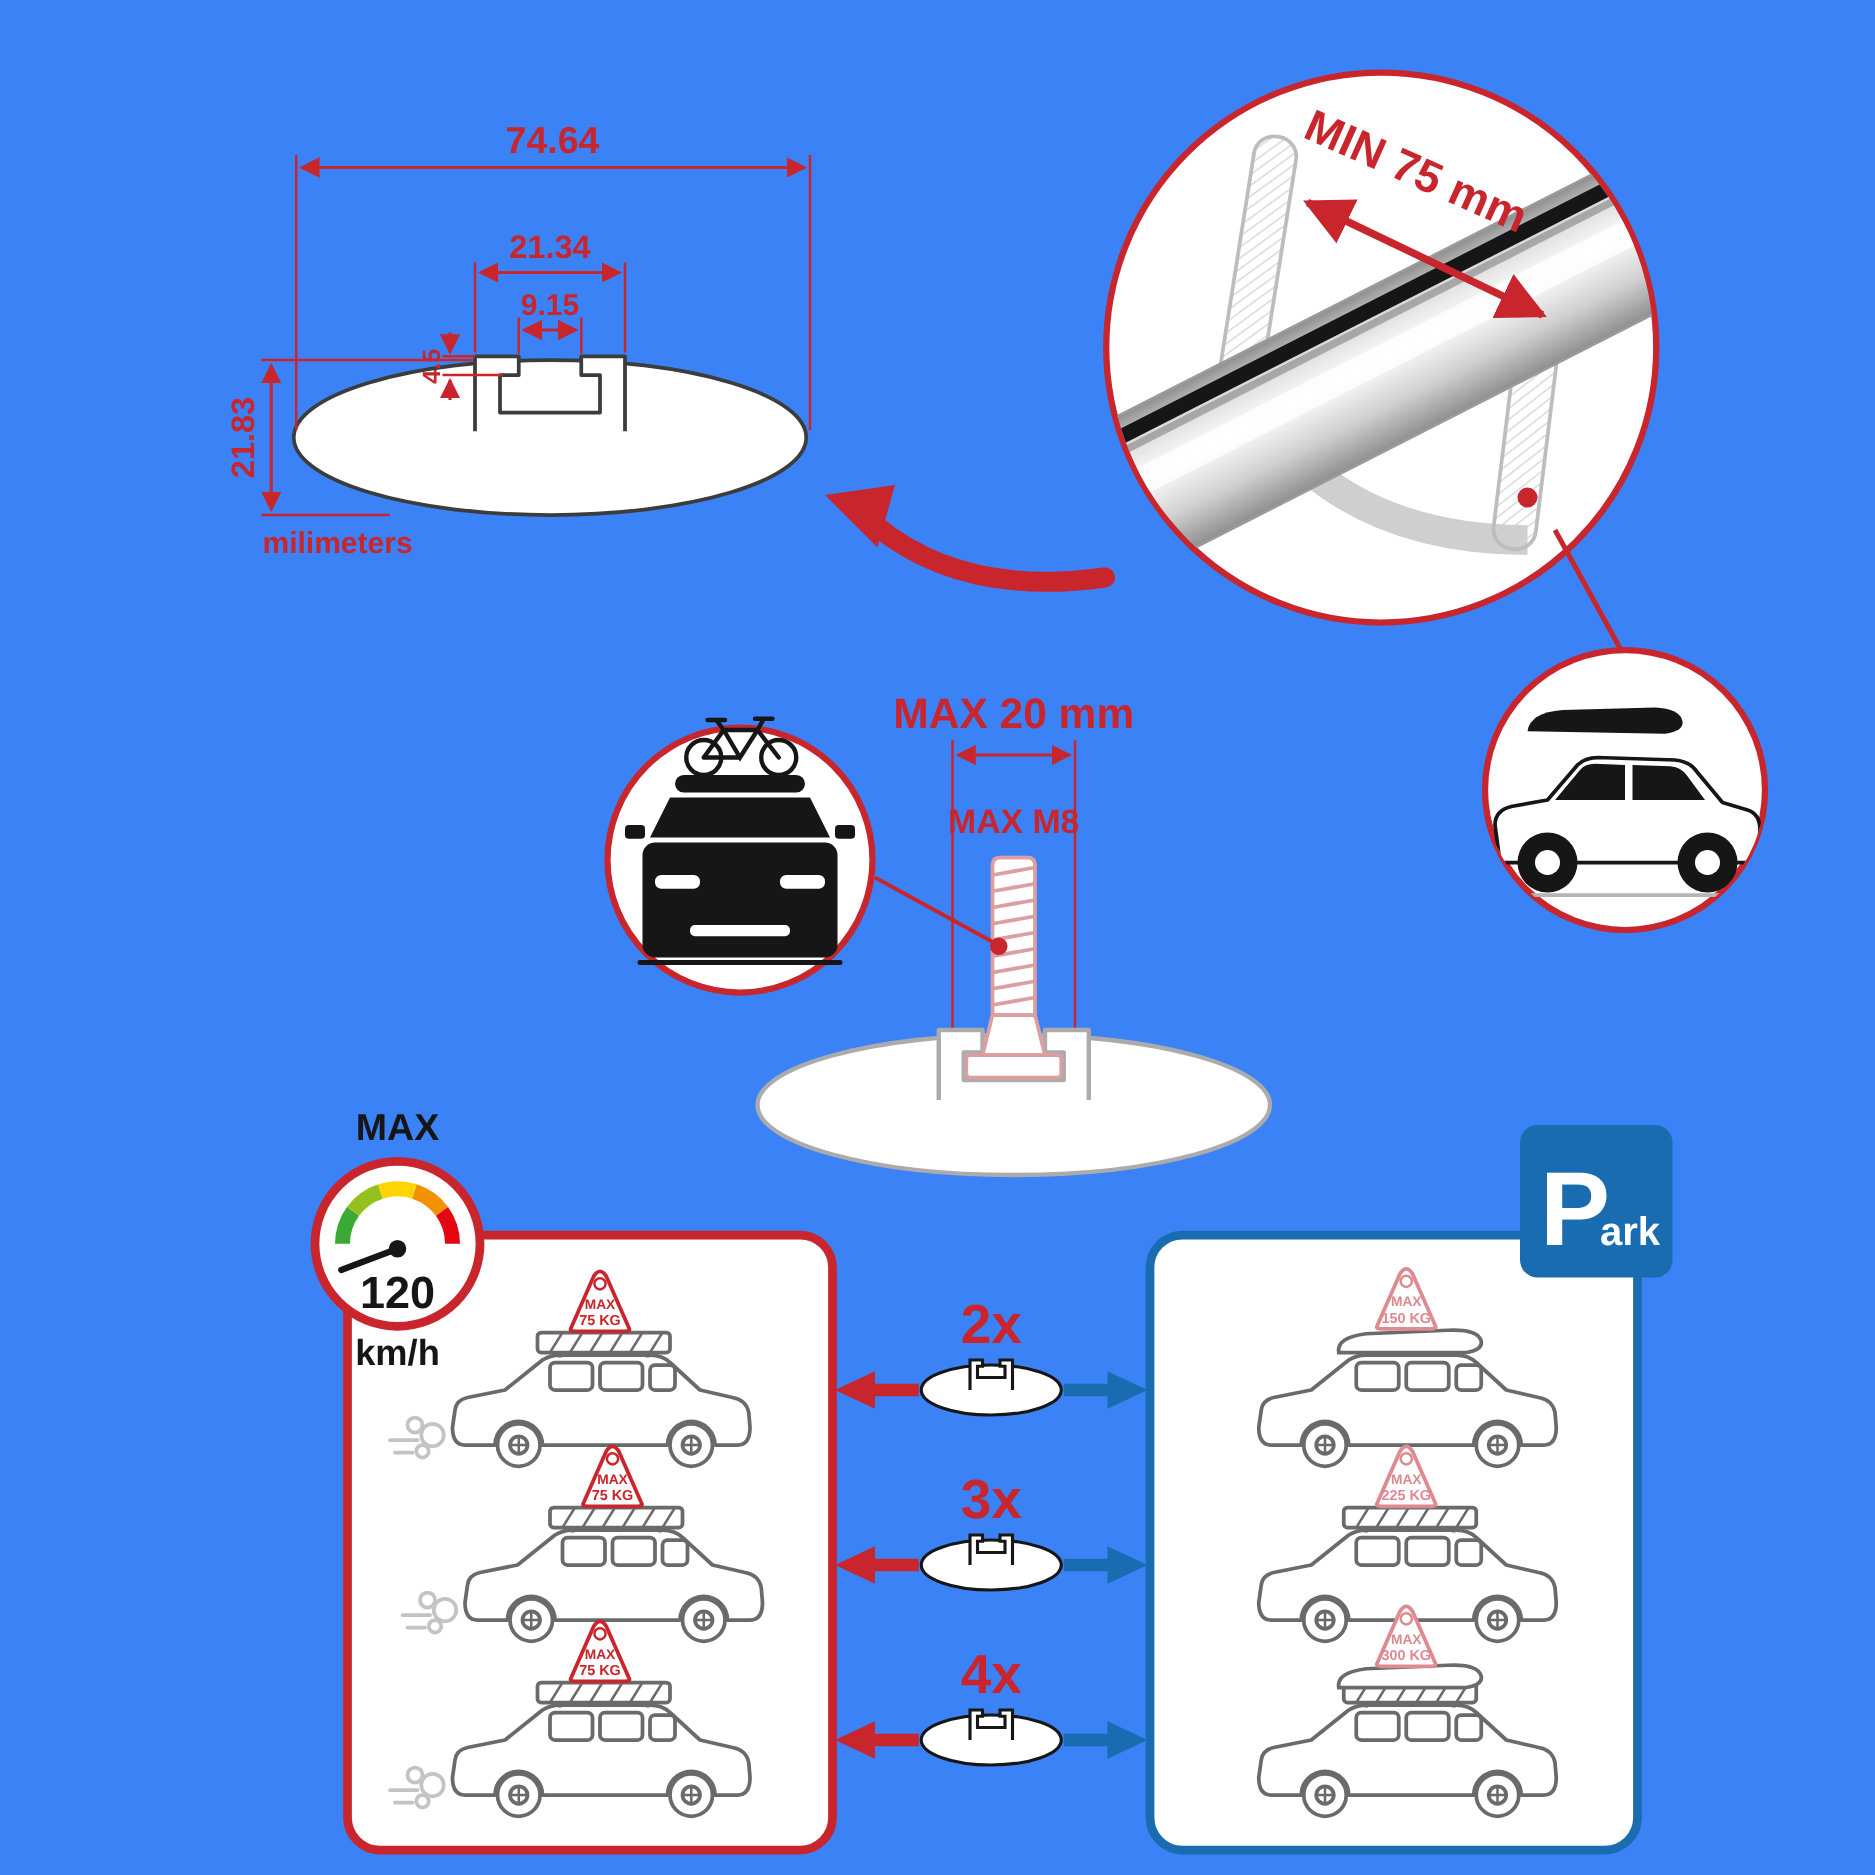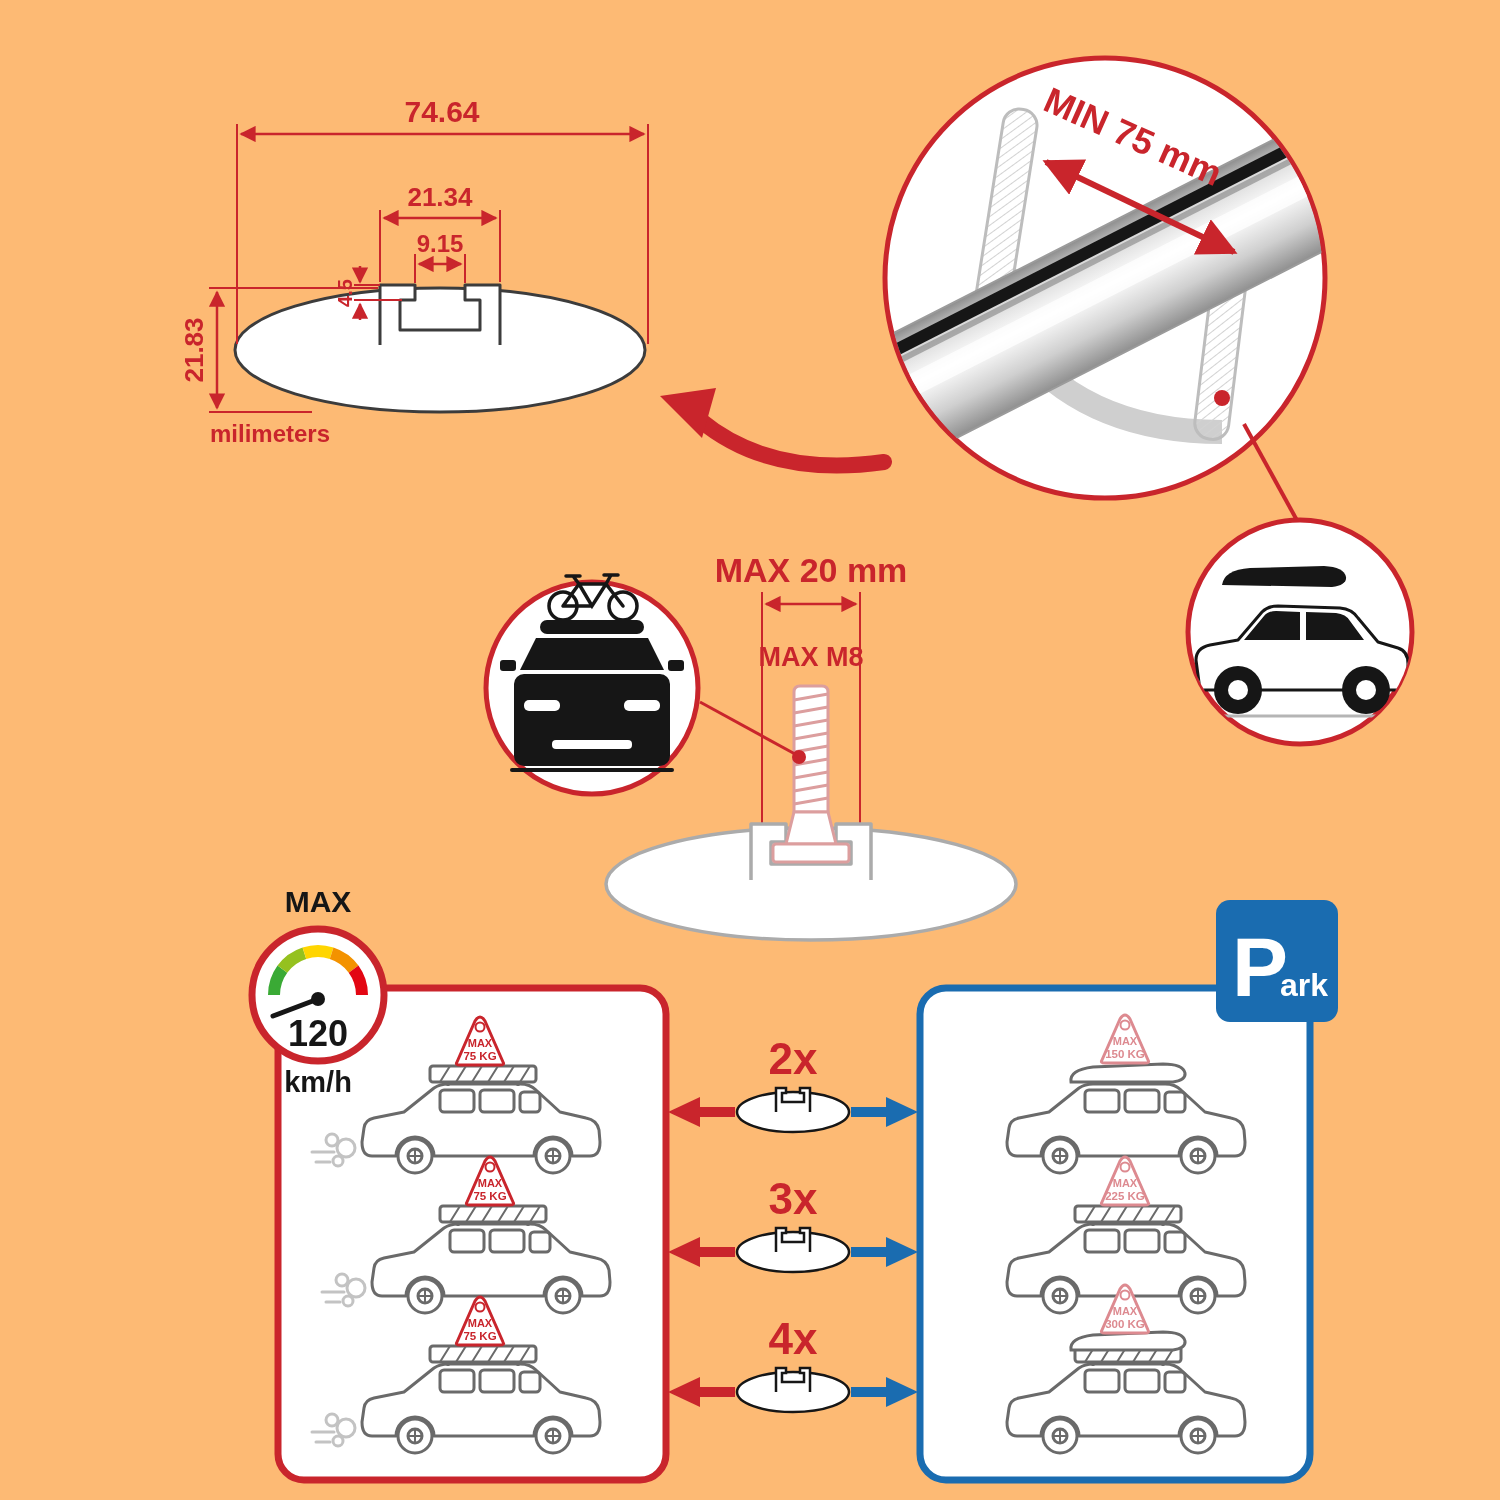--- a/index.html
+++ b/index.html
@@ -1,16 +1,16 @@
 <!DOCTYPE html>
 <html><head>
 <meta charset="utf-8">
 <style>
   html,body{margin:0;padding:0;background:#fff;}
-  .canvas{position:relative;width:1500px;height:1500px;background:#fdba74;font-family:"Liberation Sans",sans-serif;overflow:hidden;text-align:right;}
+  .canvas{position:relative;width:1500px;height:1500px;background:#3b82f6;font-family:"Liberation Sans",sans-serif;overflow:hidden;text-align:right;}
   svg{position:absolute;left:0;top:0;}
   text{font-family:"Liberation Sans",sans-serif;}
   .red-txt{fill:#c9252c;font-weight:bold;}
   .blk-txt{fill:#161616;font-weight:bold;}
   .dim{stroke:#c9252c;stroke-width:2.5;fill:none;}
   .dimext{stroke:#c9252c;stroke-width:2;fill:none;}
   .profile{stroke:#3c3c3c;stroke-width:3;fill:#fff;stroke-linejoin:round;}
   .profile-gray{stroke:#ababab;stroke-width:3.5;fill:#fff;stroke-linejoin:round;}
   .bolt{stroke:#dc9e9e;stroke-width:3;fill:#fff;stroke-linejoin:round;}
   .tagtext-red{fill:#c9252c;font-weight:bold;}

